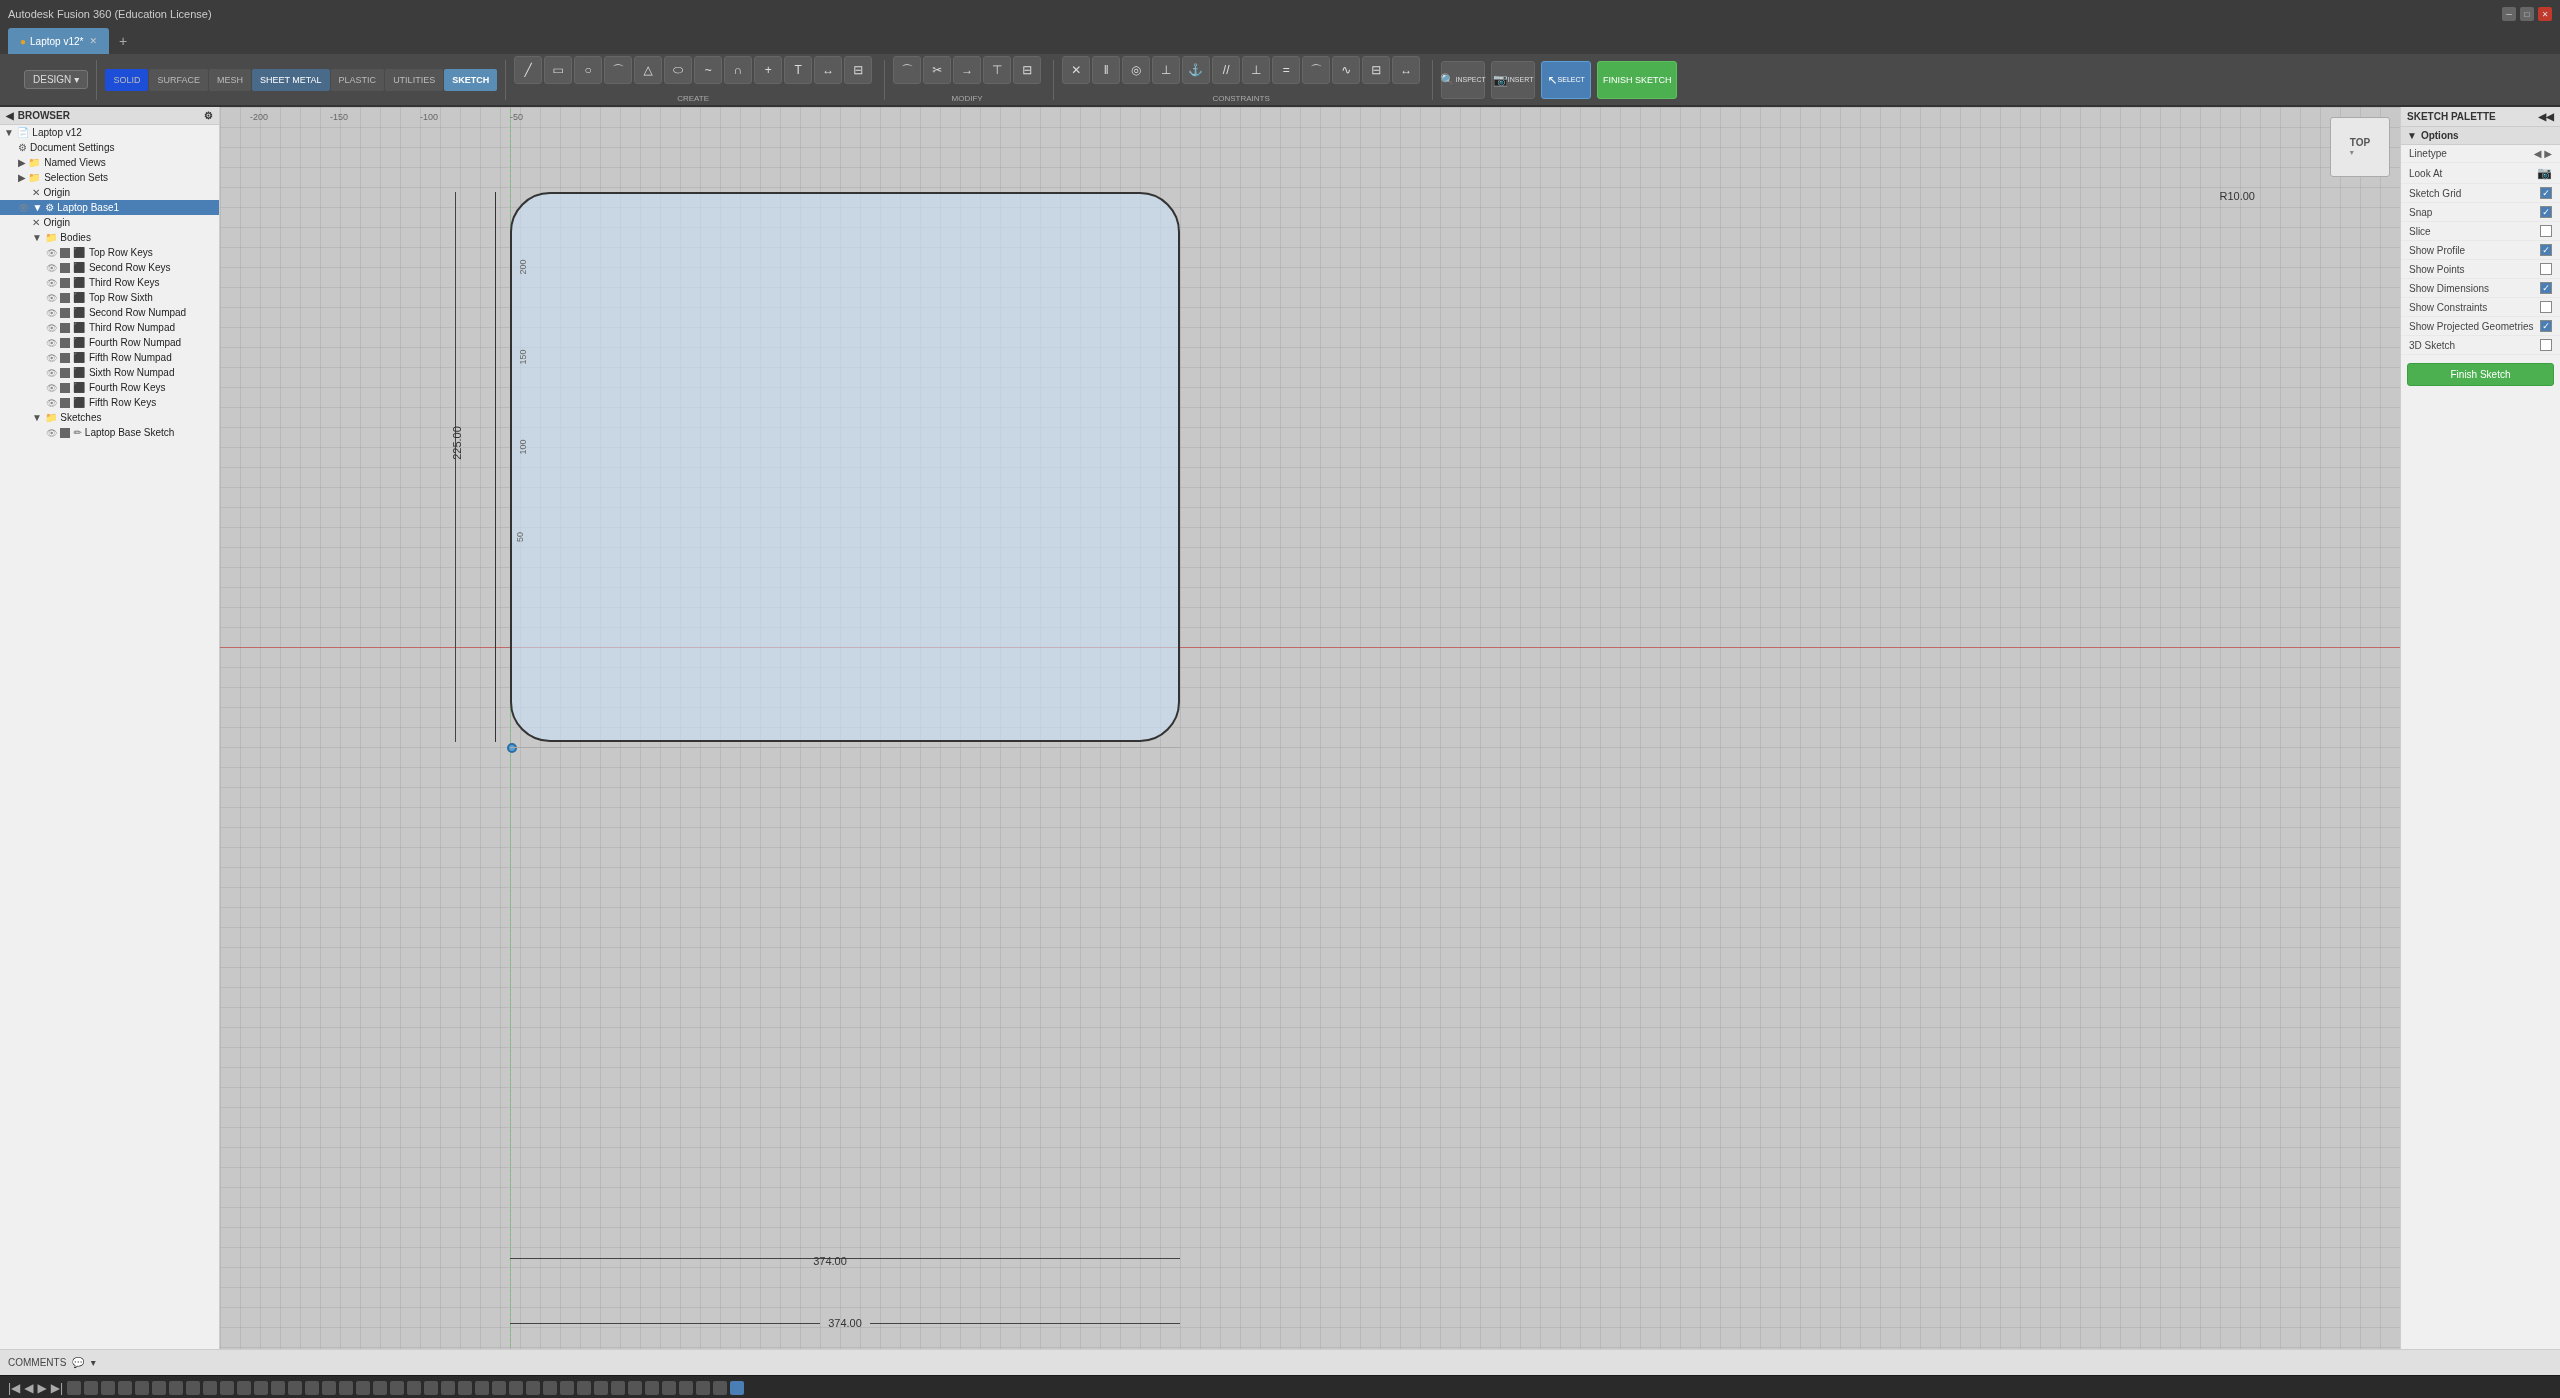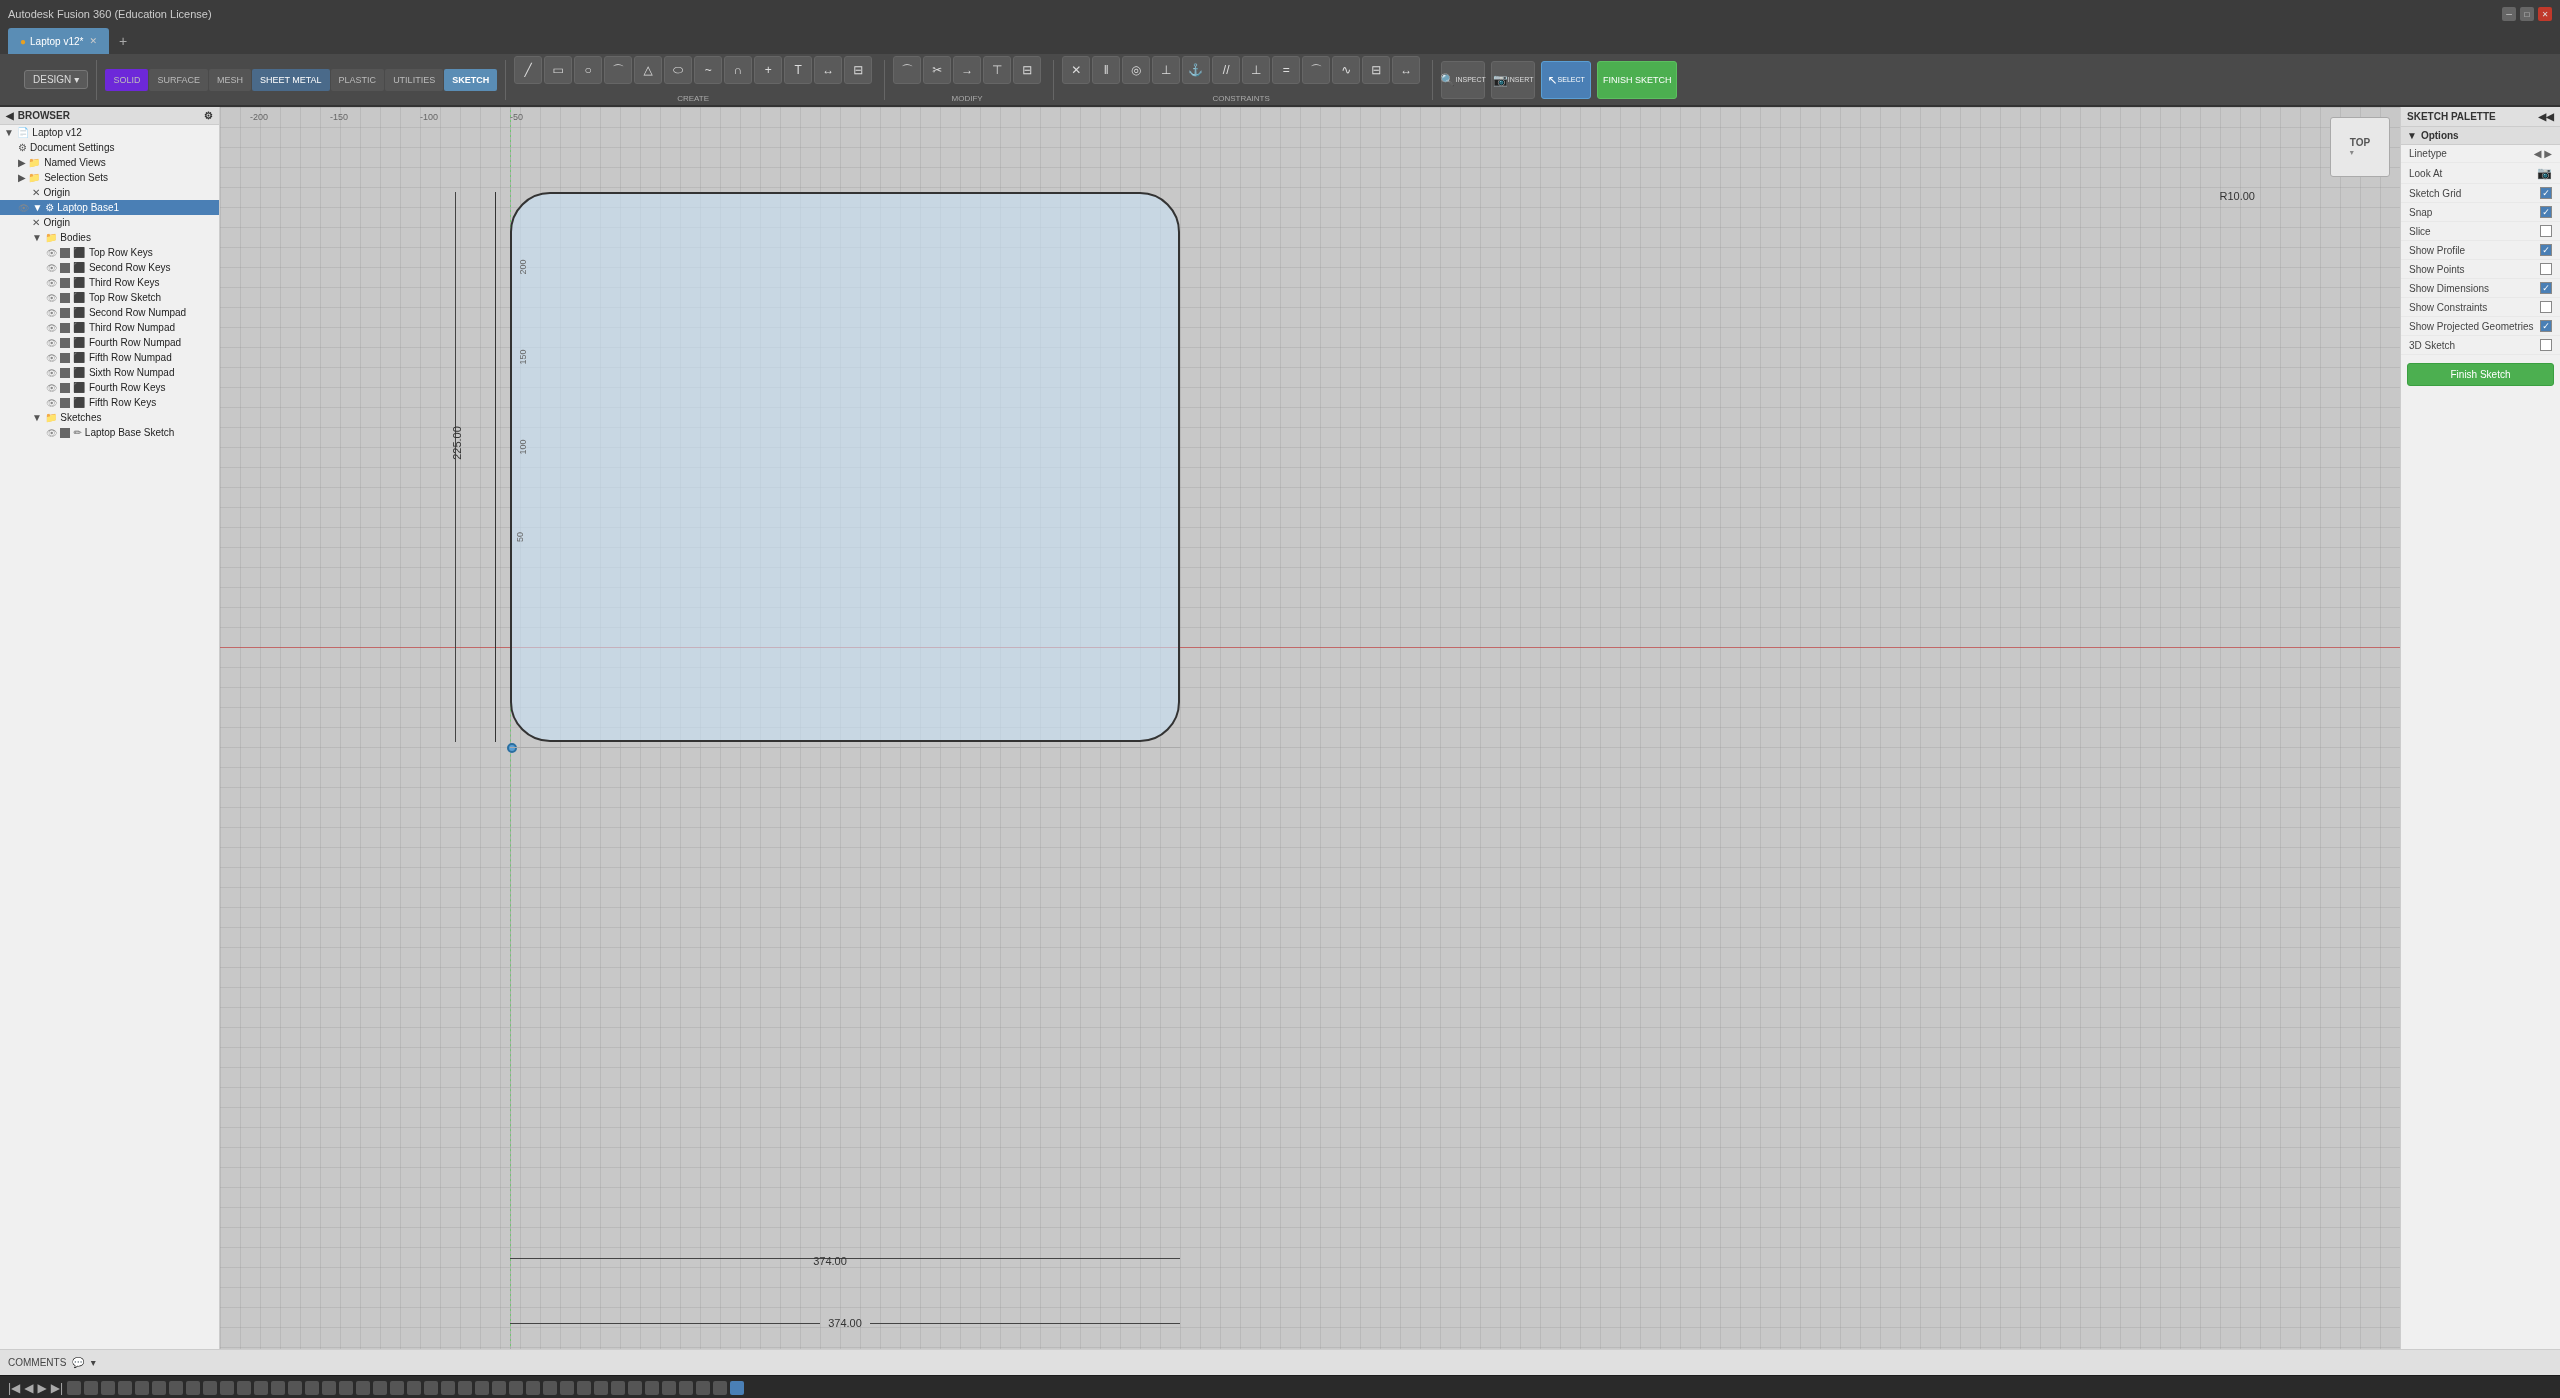--- a/index.html
+++ b/index.html
@@ -365,21 +365,21 @@
   <div id="tool-bar">
 
     <div class="design-btn">
       <span>DESIGN</span>
       <span>▾</span>
     </div>
     <div class="toolbar-separator"></div>
 
     <div style="display:flex;flex-direction:column;align-items:flex-start;gap:1px;">
       <div style="display:flex;gap:1px;">
-        <div class="tab-item" style="height:22px;font-size:9px;color:#bbb;padding:2px 8px;background:#6d28d9;border-radius:2px;">SOLID</div>
+        <div class="tab-item" style="height:22px;font-size:9px;color:#bbb;padding:2px 8px;background:#1d4ed8;border-radius:2px;">SOLID</div>
         <div class="tab-item" style="height:22px;font-size:9px;color:#bbb;padding:2px 8px;background:#555;border-radius:2px;">SURFACE</div>
         <div class="tab-item" style="height:22px;font-size:9px;color:#bbb;padding:2px 8px;background:#555;border-radius:2px;">MESH</div>
         <div class="tab-item active" style="height:22px;font-size:9px;padding:2px 8px;background:#4a6a8a;border-radius:2px;">SHEET METAL</div>
         <div class="tab-item" style="height:22px;font-size:9px;color:#bbb;padding:2px 8px;background:#555;border-radius:2px;">PLASTIC</div>
         <div class="tab-item" style="height:22px;font-size:9px;color:#bbb;padding:2px 8px;background:#555;border-radius:2px;">UTILITIES</div>
         <div class="tab-item active" style="height:22px;font-size:9px;padding:2px 8px;background:#5a8db5;border-radius:2px;font-weight:bold;">SKETCH</div>
       </div>
     </div>
     <div class="toolbar-separator"></div>
 
@@ -537,21 +537,21 @@
           <span class="tree-eye">👁</span>
           <span class="tree-eye" style="background: rgb(102, 102, 102); width: 10px; height: 10px; display: inline-block; margin-right: 3px;"></span>
           <span class="tree-icon">⬛</span>
           <span class="tree-label">Third Row Keys</span>
         </div>
         <div class="tree-item">
           <span class="tree-indent" style="width: 42px; display: inline-block;"></span>
           <span class="tree-eye">👁</span>
           <span class="tree-eye" style="background: rgb(102, 102, 102); width: 10px; height: 10px; display: inline-block; margin-right: 3px;"></span>
           <span class="tree-icon">⬛</span>
-          <span class="tree-label">Top Row Sketch</span>
+          <span class="tree-label">Top Row Sixth</span>
         </div>
         <div class="tree-item">
           <span class="tree-indent" style="width: 42px; display: inline-block;"></span>
           <span class="tree-eye">👁</span>
           <span class="tree-eye" style="background: rgb(102, 102, 102); width: 10px; height: 10px; display: inline-block; margin-right: 3px;"></span>
           <span class="tree-icon">⬛</span>
           <span class="tree-label">Second Row Numpad</span>
         </div>
         <div class="tree-item">
           <span class="tree-indent" style="width: 42px; display: inline-block;"></span>

